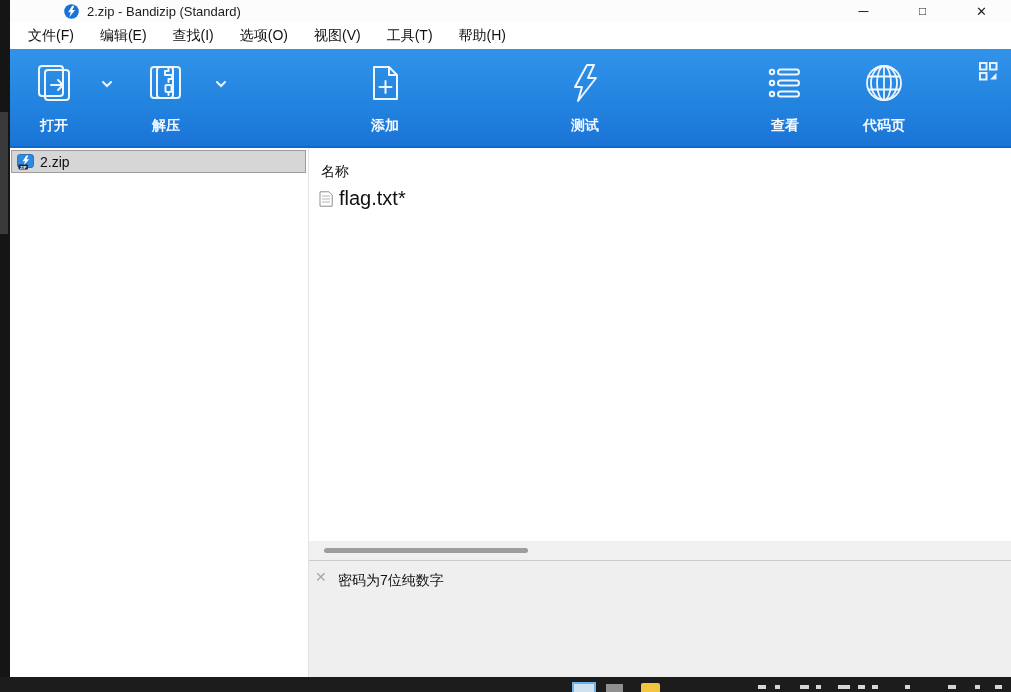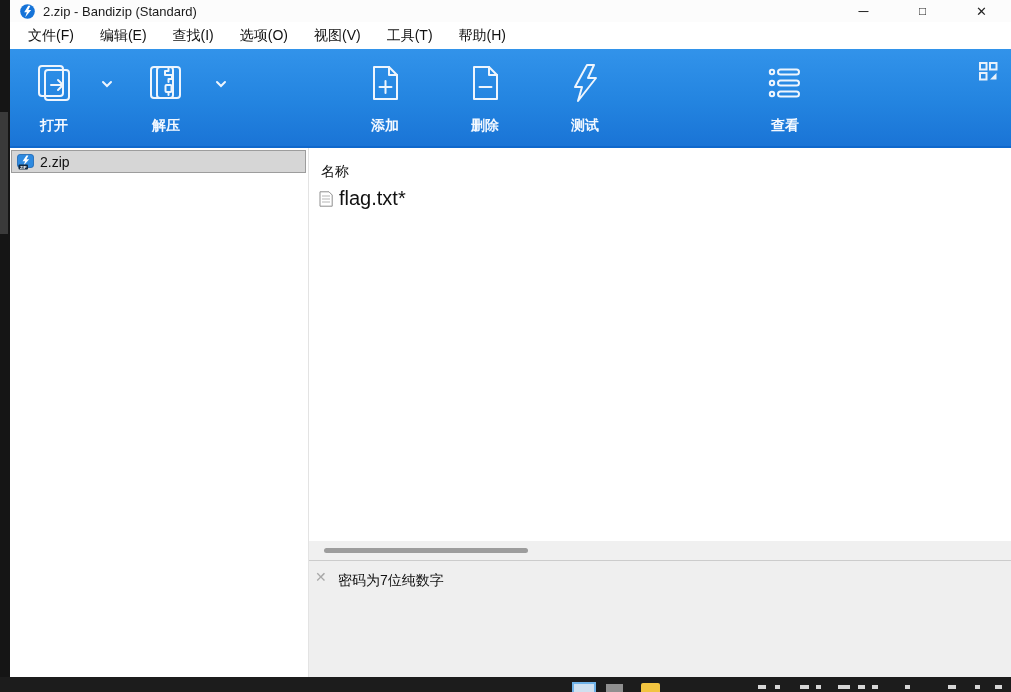--- a/index.html
+++ b/index.html
@@ -7,21 +7,21 @@
   .screen{position:relative;width:1011px;height:692px;overflow:hidden;background:#ffffff;}
 
   
   .desktop-strip{position:absolute;left:0;top:0;width:10px;height:692px;background:#151515;}
   .desktop-strip-light{position:absolute;left:0;top:112px;width:8px;height:122px;background:#3a3a3a;}
 
   
   .bandizip-window{position:absolute;left:10px;top:0;width:1001px;height:677px;background:#ffffff;}
 
   
-  .titlebar{position:relative;height:22px;background:#fcfcfc;display:flex;align-items:center;}
+  .titlebar{position:relative;height:22px;background:#fcfcfc;display:flex;align-items:center;padding-left:44px;}
   .titlebar-logo{margin-left:10px;width:15px;height:15px;flex:0 0 auto;}
   .titlebar-title{margin-left:8px;font-size:13px;color:#1a1a1a;white-space:nowrap;}
   .win-controls{position:absolute;right:0;top:0;height:22px;display:flex;}
   .win-btn{width:59px;height:22px;display:flex;align-items:center;justify-content:center;font-size:13px;color:#222;cursor:default;}
   .win-btn.min{font-size:14px;}
   .win-btn.max{font-size:12px;}
 
   
   .menubar{height:27px;background:#ffffff;display:flex;align-items:flex-end;padding-left:5px;}
   .menu-item{padding:4px 13px;font-size:14px;color:#111;white-space:nowrap;}
@@ -128,28 +128,20 @@
       <div class="tb-btn" style="left:337px">
         <svg width="44" height="44" viewBox="0 0 44 44" fill="none" stroke="#eef5fd" stroke-width="2" stroke-linecap="round" stroke-linejoin="round">
           <path d="M11 38 V6 h15 l8 8 v24 Z"></path>
           <polyline points="26,6 26,14 34,14"></polyline>
           <line x1="22.5" y1="20" x2="22.5" y2="32"></line>
           <line x1="16.5" y1="26" x2="28.5" y2="26"></line>
         </svg>
         <div class="tb-label">添加</div>
       </div>
 
-      <div class="tb-btn" style="left:437px">
-        <svg width="44" height="44" viewBox="0 0 44 44" fill="none" stroke="#eef5fd" stroke-width="2" stroke-linecap="round" stroke-linejoin="round">
-          <path d="M11 38 V6 h15 l8 8 v24 Z"></path>
-          <polyline points="26,6 26,14 34,14"></polyline>
-          <line x1="16.5" y1="26" x2="28.5" y2="26"></line>
-        </svg>
-        <div class="tb-label">删除</div>
-      </div>
 
       <div class="tb-btn" style="left:537px">
         <svg width="44" height="44" viewBox="0 0 44 44" fill="none" stroke="#eef5fd" stroke-width="2" stroke-linecap="round" stroke-linejoin="round">
           <path d="M24 4 L12 26 h7 L15 40 L33 17 h-8 L31 4 Z"></path>
         </svg>
         <div class="tb-label">测试</div>
       </div>
 
 
       <div class="tb-btn" style="left:737px">
@@ -157,20 +149,31 @@
           <circle cx="9" cy="11" r="2.2"></circle>
             <rect x="15" y="8.5" width="21" height="5" rx="2.5"></rect>
           <circle cx="9" cy="22" r="2.2"></circle>
             <rect x="15" y="19.5" width="21" height="5" rx="2.5"></rect>
           <circle cx="9" cy="33" r="2.2"></circle>
             <rect x="15" y="30.5" width="21" height="5" rx="2.5"></rect>
         </svg>
         <div class="tb-label">查看</div>
       </div>
 
+      <div class="tb-btn" style="left:836px">
+        <svg width="44" height="44" viewBox="0 0 44 44" fill="none" stroke="#eef5fd" stroke-width="1.8" stroke-linecap="round" stroke-linejoin="round">
+          <circle cx="22" cy="22" r="17"></circle>
+          <ellipse cx="22" cy="22" rx="7" ry="17"></ellipse>
+          <ellipse cx="22" cy="22" rx="13" ry="17"></ellipse>
+          <line x1="22" y1="5" x2="22" y2="39"></line>
+          <line x1="6.5" y1="15.5" x2="37.5" y2="15.5"></line>
+          <line x1="6.5" y1="28.5" x2="37.5" y2="28.5"></line>
+        </svg>
+        <div class="tb-label">代码页</div>
+      </div>
 
       <svg class="tb-grid" viewBox="0 0 20 20" fill="none" stroke="#e8f1fb" stroke-width="2">
         <rect x="2" y="2" width="6.5" height="6.5"></rect>
         <rect x="12" y="2" width="6.5" height="6.5"></rect>
         <rect x="2" y="12" width="6.5" height="6.5"></rect>
         <path d="M18.5 18.5 h-6.5 l6.5 -6.5 Z" fill="#e8f1fb" stroke="none"></path>
       </svg>
     </div>
 
     <div class="main">

